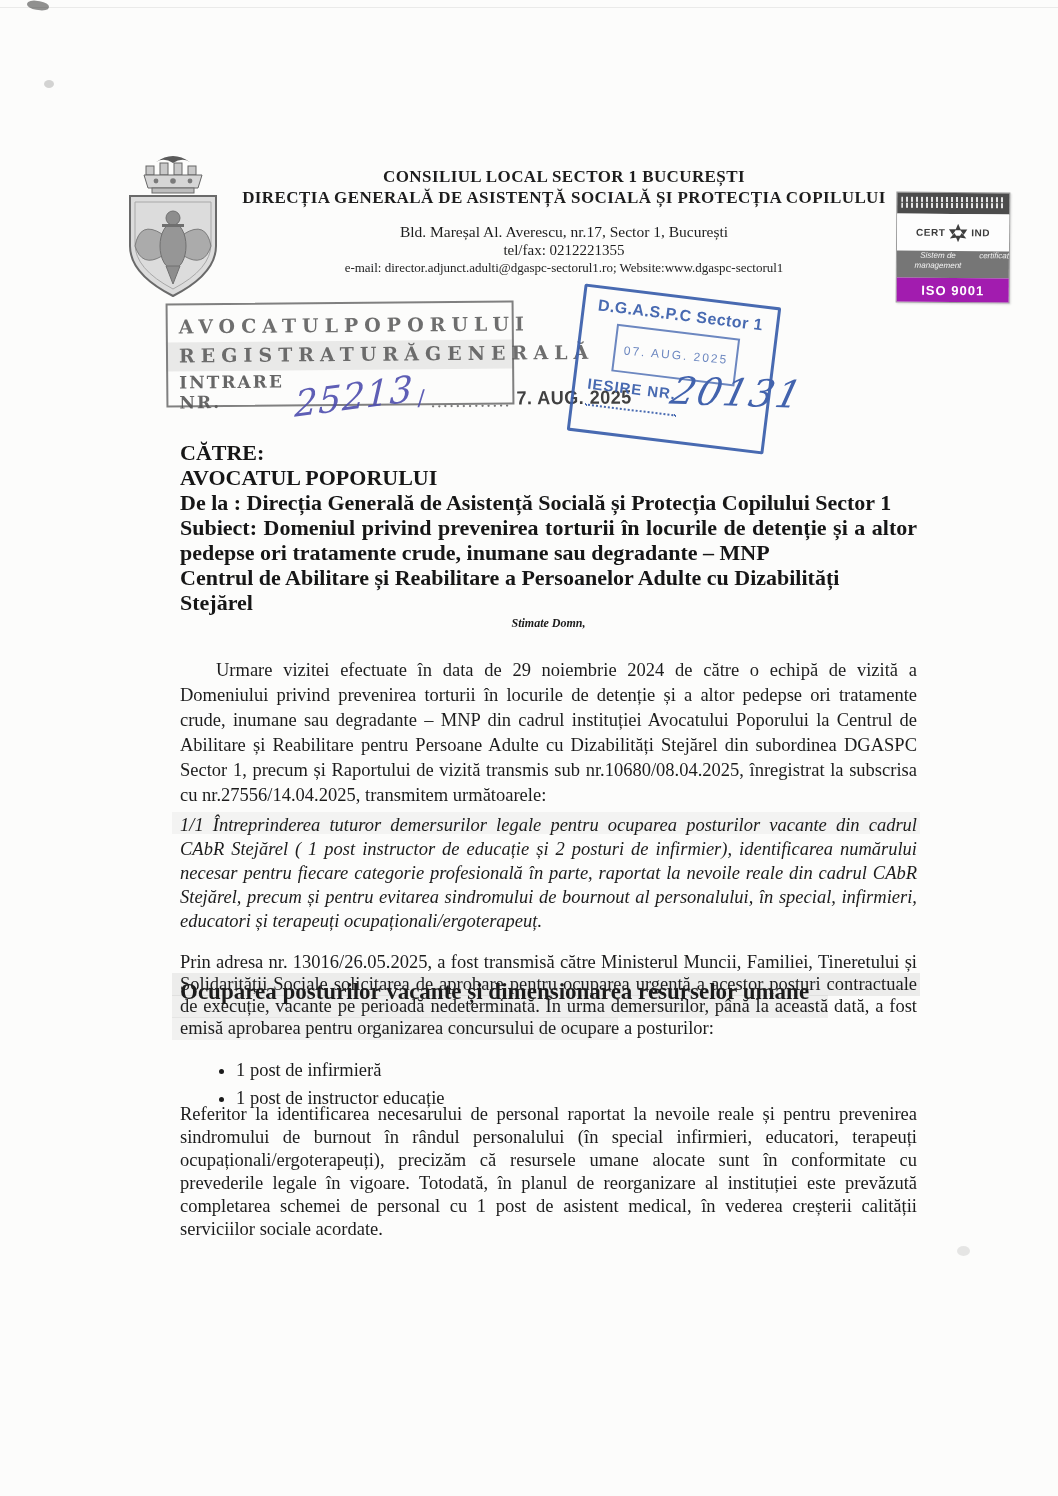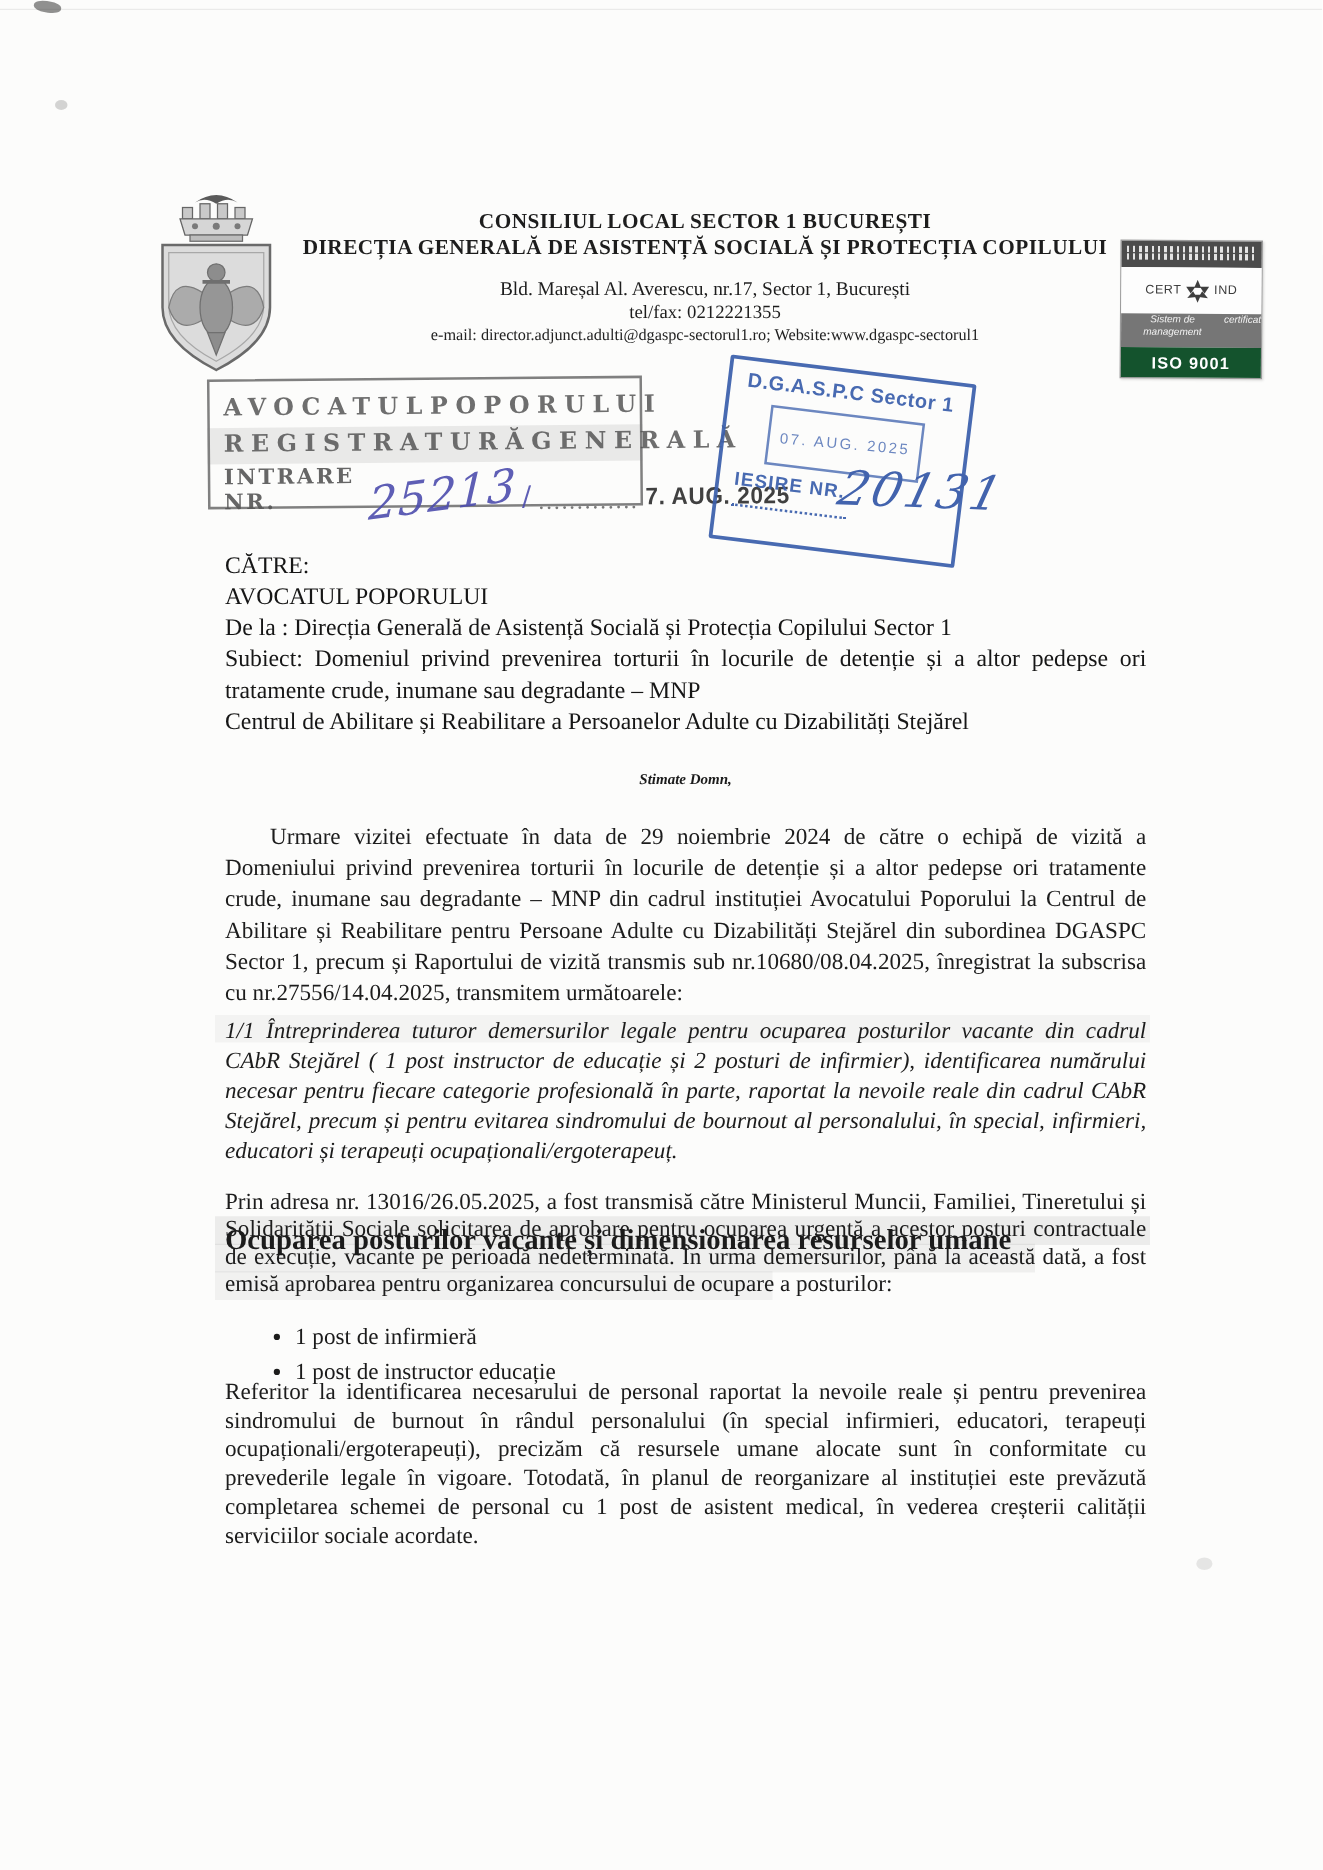--- a/index.html
+++ b/index.html
@@ -26,24 +26,24 @@
   .lh-tel{font-size:15px;line-height:18px;}
   .lh-mail{font-size:13px;line-height:17px;color:#222;}
 
   
   .iso-badge{position:absolute;left:896px;top:192px;width:114px;height:111px;border:1px solid #9b9b9b;
     background:#fff;font-family:"Liberation Sans",sans-serif;box-sizing:border-box;transform:rotate(.4deg);
     box-shadow:1px 1px 2px rgba(0,0,0,.15);}
   .iso-top{height:21px;background:#4c4c4c;padding:3px 4px;box-sizing:border-box;}
   .iso-top .speck-line{height:5px;margin:1px 0;background:repeating-linear-gradient(90deg,rgba(255,255,255,.85) 0 2px,rgba(255,255,255,0) 2px 5px);}
   .iso-mid{height:37px;display:flex;align-items:center;justify-content:center;gap:2px;background:#fdfdfd;}
-  .iso-mid .brand{font-size:10px;font-weight:400;color:#3c3c3c;letter-spacing:.5px;}
+  .iso-mid .brand{font-size:10px;font-weight:700;color:#3c3c3c;letter-spacing:.5px;}
   .iso-sys{height:27px;background:#767676;color:#f3f3f3;font-size:8px;font-style:italic;text-align:center;
     display:flex;flex-direction:row;justify-content:center;line-height:10px;}
-  .iso-iso{height:24px;background:#14532d;color:#fff;font-weight:700;font-size:13px;display:flex;align-items:center;justify-content:center;letter-spacing:1px;}
+  .iso-iso{height:24px;background:#a21caf;color:#fff;font-weight:700;font-size:13px;display:flex;align-items:center;justify-content:center;letter-spacing:1px;}
 
   
   .stamp-reg{position:absolute;left:166px;top:302px;width:348px;height:104px;border:2px solid rgba(75,75,75,.7);
     box-sizing:border-box;padding:7px 11px 5px;transform:rotate(-.5deg);color:#565656;background:rgba(255,255,255,.2);}
   .sr-band{position:absolute;left:-2px;right:-2px;top:37px;height:29px;background:rgba(125,125,125,.15);}
   .sr-row{display:flex;justify-content:space-between;font-family:"DejaVu Serif",serif;font-weight:700;
     font-size:19px;letter-spacing:6px;line-height:29px;opacity:.85;position:relative;}
   .sr-row3{display:flex;align-items:flex-end;font-family:"DejaVu Serif",serif;font-weight:700;font-size:17px;
     letter-spacing:2px;opacity:.9;margin-top:2px;position:relative;}
   .hand-entry{font-family:"DejaVu Serif",serif;font-style:italic;font-weight:400;font-size:36px;line-height:28px;
@@ -61,21 +61,21 @@
   .sb-datebox{width:120px;height:44px;border:2px solid #3b5fac;margin:7px auto 0;display:flex;align-items:center;
     justify-content:center;font-size:12px;letter-spacing:2px;opacity:.8;}
   .sb-datebox span{transform:rotate(-2deg);}
   .sb-bottom{position:relative;margin-top:6px;padding-left:12px;font-weight:700;font-size:15px;letter-spacing:1px;}
   .sb-dots{display:inline-block;width:92px;border-bottom:2px dotted #3b5fac;height:10px;}
   .hand-exit{position:absolute;left:96px;top:-22px;font-family:"DejaVu Serif",serif;font-style:italic;
     font-size:38px;font-weight:400;color:#3558a8;transform:rotate(-5deg) skewX(-12deg);letter-spacing:2px;}
 
   
   .block{position:absolute;left:180px;width:737px;margin:0;}
-  .recipient{top:440px;font-weight:400;font-size:19px;line-height:25px;color:#161616;}
+  .recipient{top:440px;font-weight:700;font-size:22px;line-height:25px;color:#161616;}
   .recipient .just{text-align:justify;}
   .salutation{top:616px;text-align:center;font-weight:700;font-style:italic;font-size:12px;}
   .para{text-align:justify;color:#1c1c1c;font-size:18.5px;}
   .p1{top:658px;line-height:25px;text-indent:36px;}
   .quote{top:813px;line-height:24px;font-style:italic;}
   .heading{top:979px;font-weight:700;font-size:23px;}
   .p2{top:951px;line-height:22px;}
   .bullets{top:1058px;list-style:disc;padding-left:56px;font-size:18.5px;line-height:24px;}
   .bullets li{margin-bottom:4px;}
   .p3{top:1103px;line-height:23px;}

